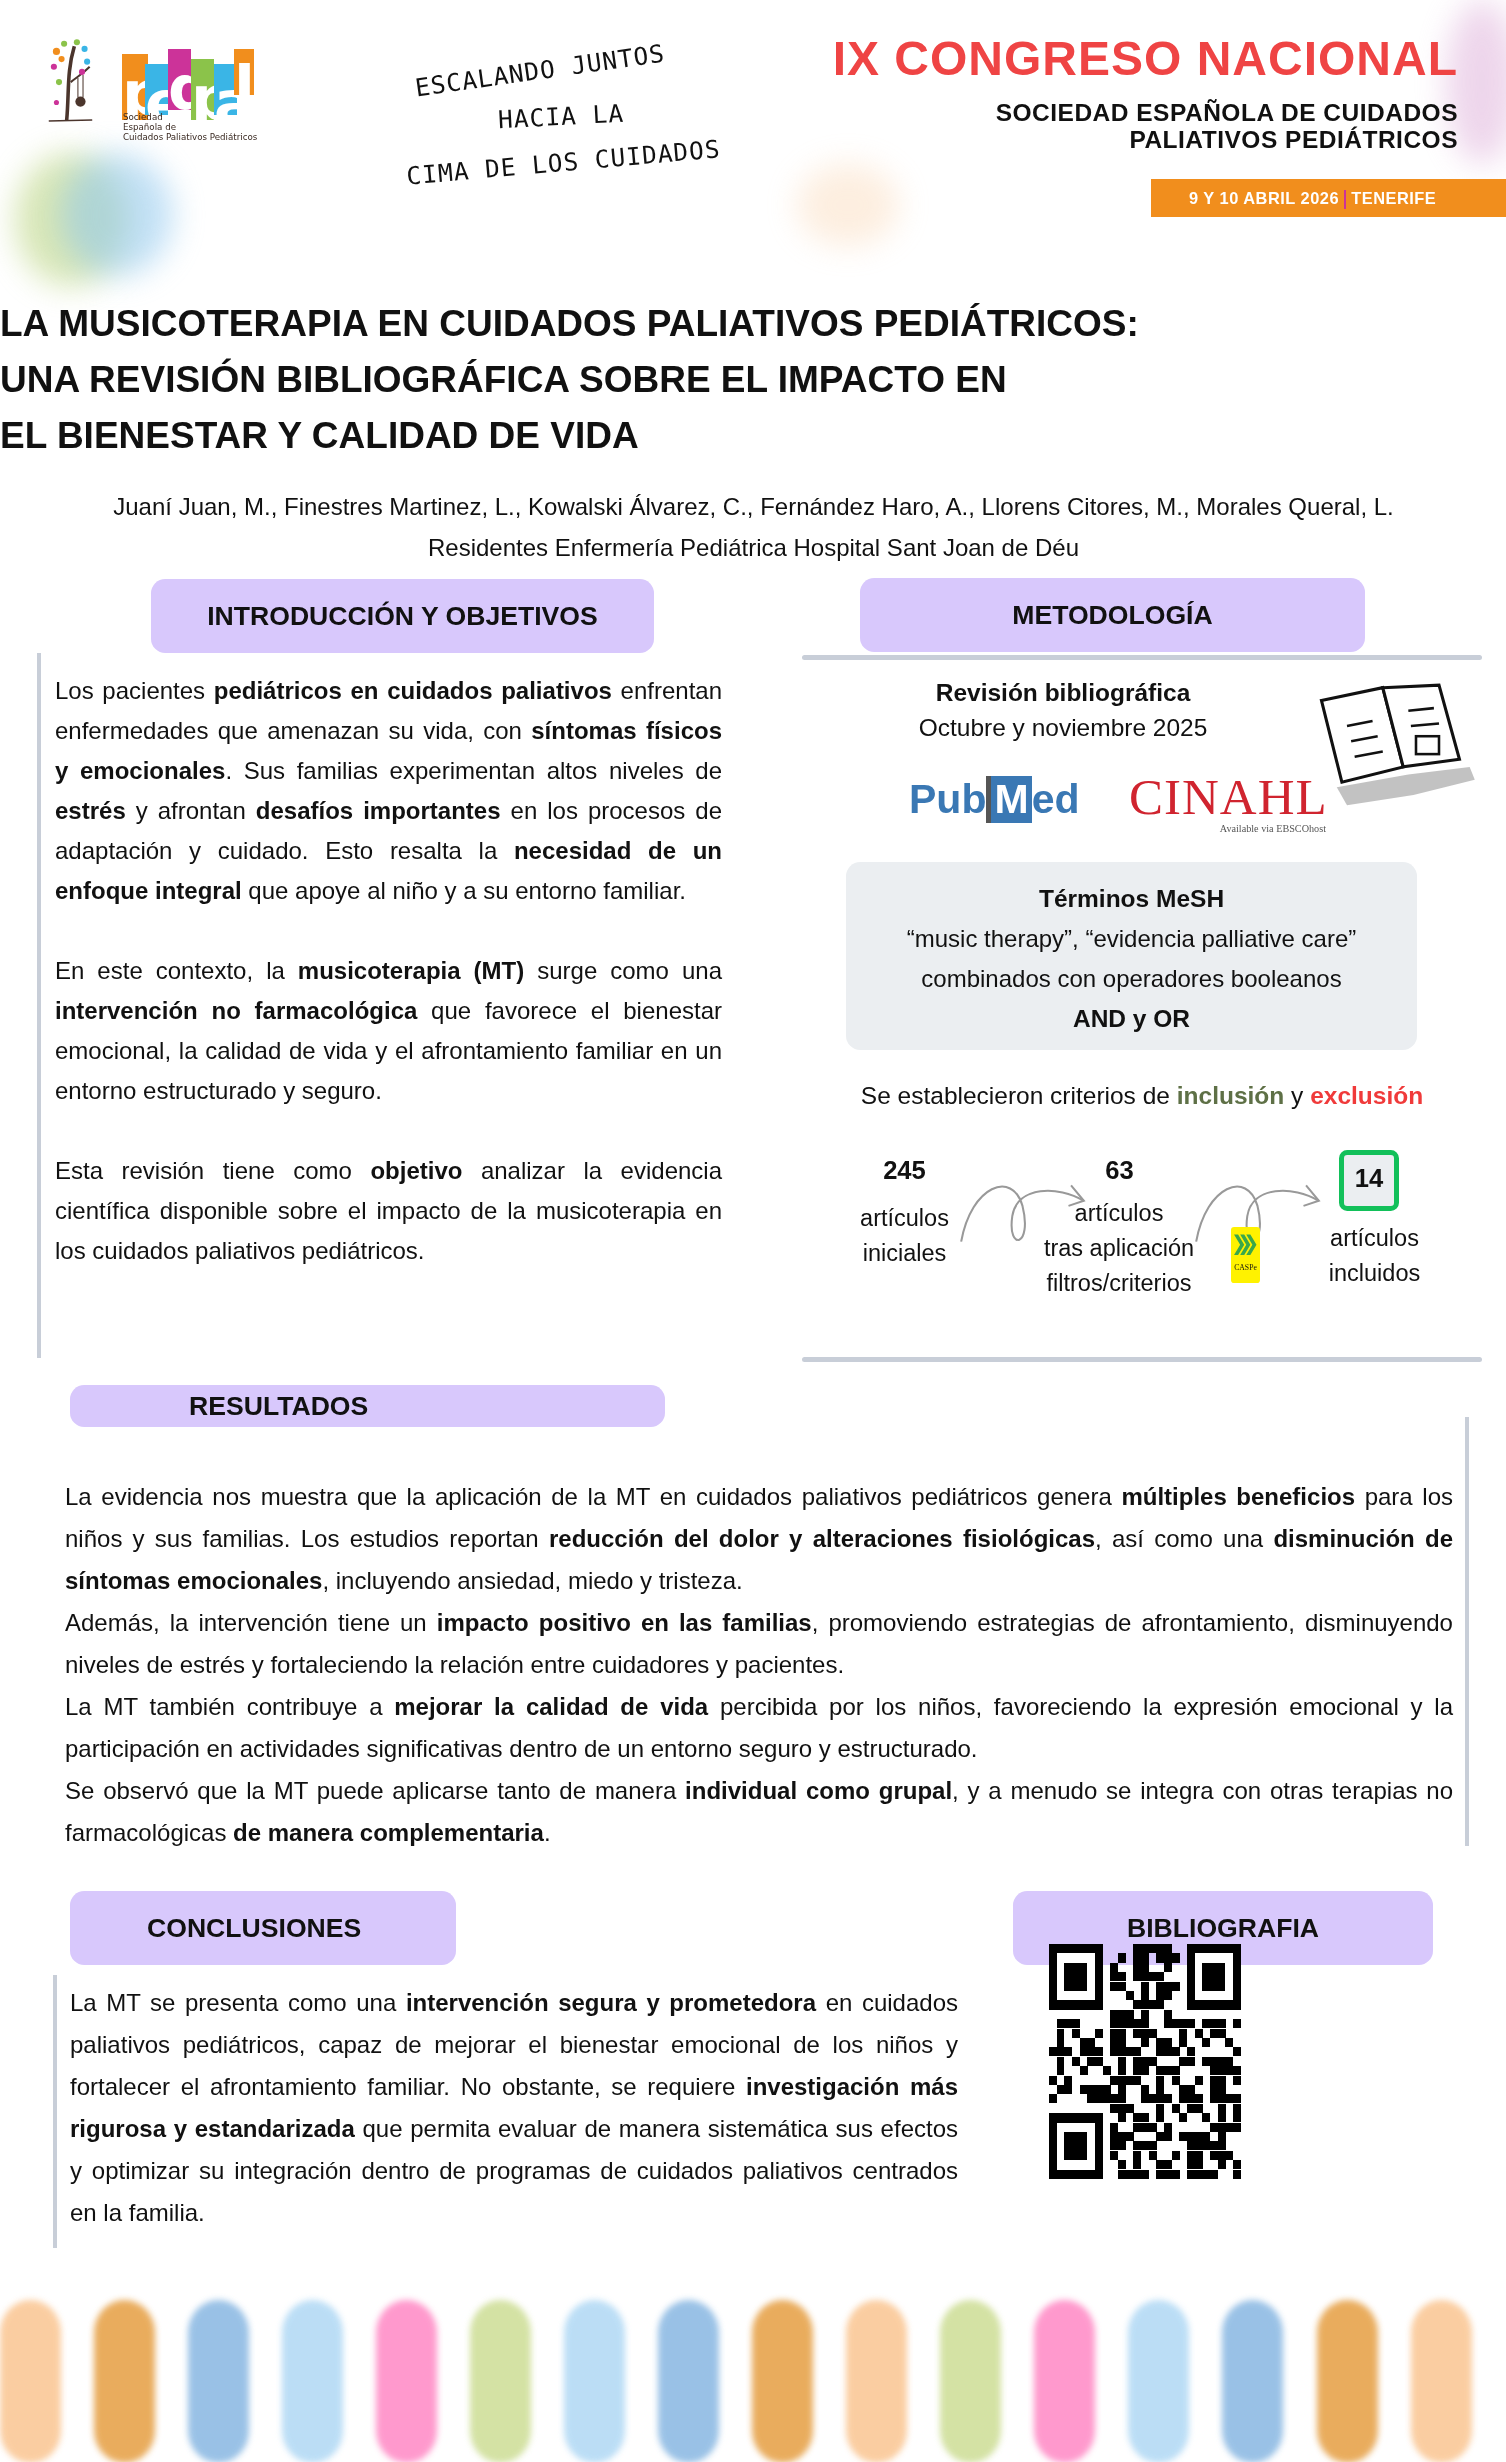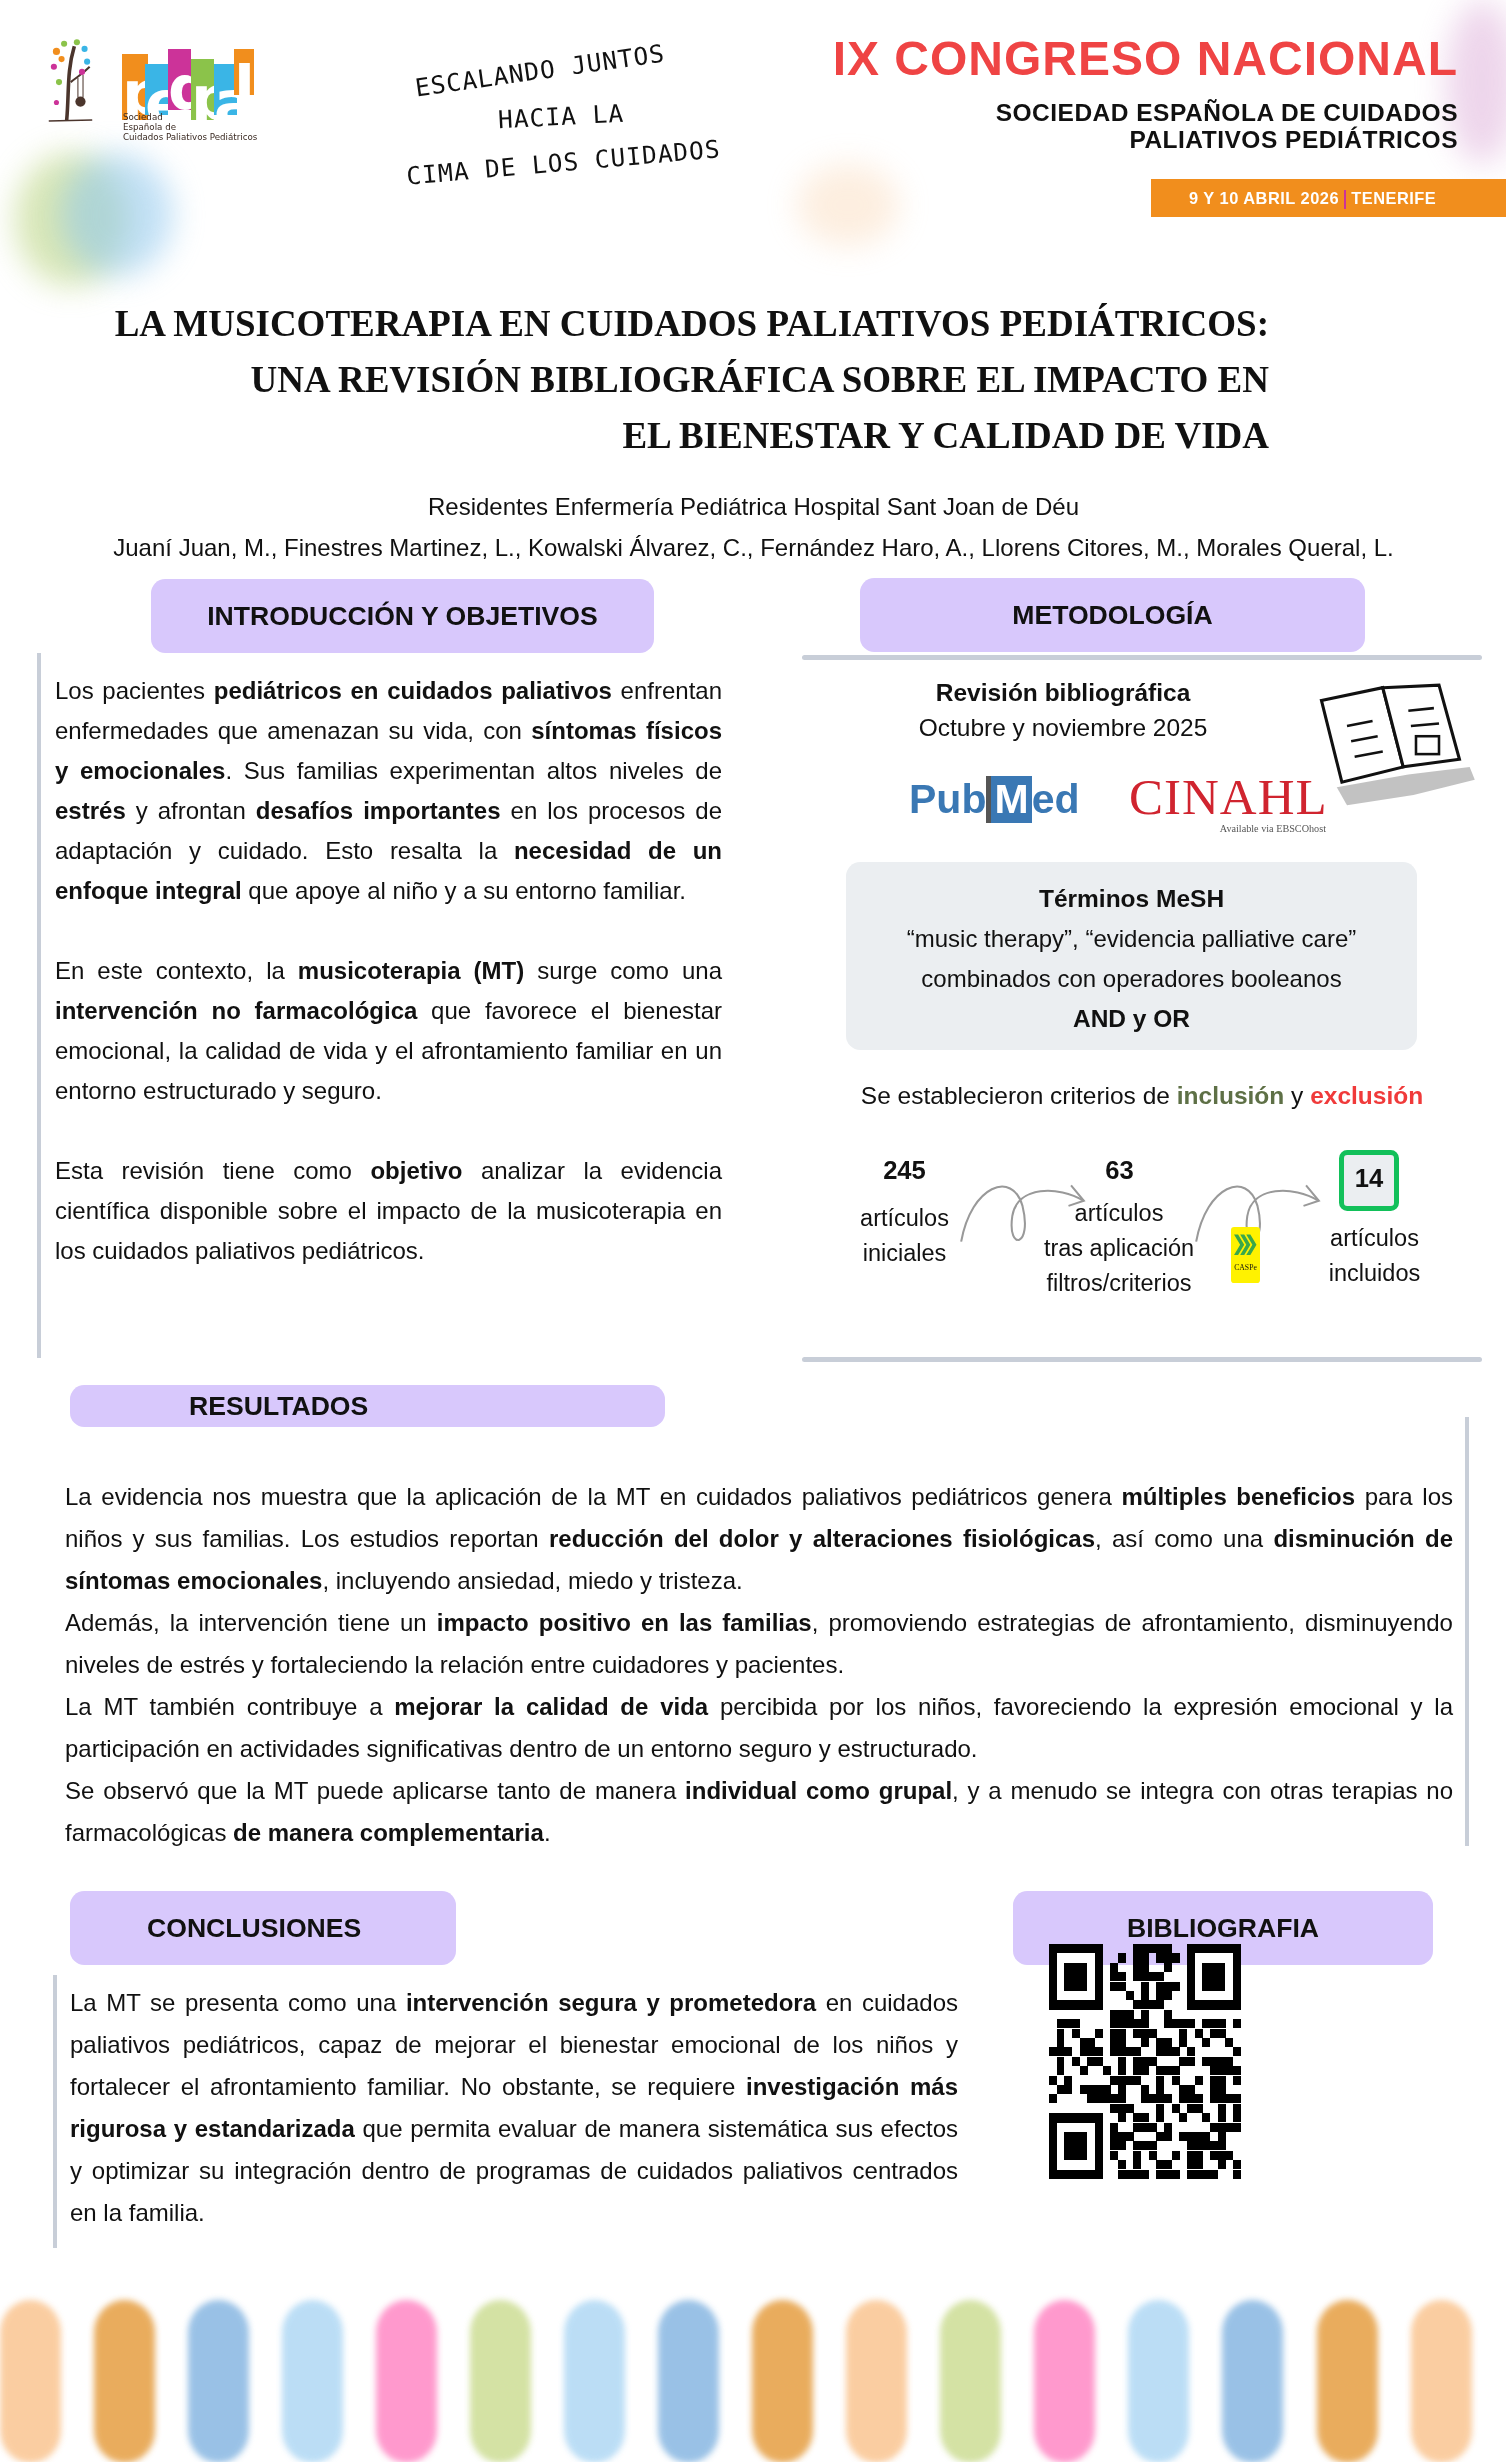--- a/index.html
+++ b/index.html
@@ -20,22 +20,22 @@
   .congress-title { right:49px; top:31px; font-size:48px; font-weight:bold; color:#ef4444; letter-spacing:1px;
                     font-family:"Liberation Sans", sans-serif; }
   .society { right:49px; top:100px; text-align:right; font-size:24.5px; font-weight:bold; line-height:26.6px;
              font-family:"Liberation Sans", sans-serif; letter-spacing:0.5px; }
   .date-bar { left:1151px; top:179px; width:358px; height:38px; background:#f18e1d; color:#fff;
               font-weight:bold; font-size:16.4px; line-height:38px; padding-left:38px; box-sizing:border-box;
               font-family:"Liberation Sans", sans-serif; letter-spacing:0.5px; }
   .date-sep { display:inline-block; width:2px; height:19.4px; background:#cc3399; vertical-align:middle; margin:0 5.1px; }
 
   
-  .main-title { left:0; width:1269px; top:296px; text-align:right; font-size:37px; font-weight:bold; line-height:56px;
-                font-family:Liberation Serif, serif; }
+  .main-title { left:0; width:1269px; top:296px; text-align:left; font-size:37px; font-weight:bold; line-height:56px;
+                font-family:Liberation Sans, sans-serif; }
   .authors { left:0; width:1507px; top:486px; text-align:center; font-size:24px; line-height:41px;
              font-family:"Liberation Sans", sans-serif; }
 
   
   .sec-head { position:absolute; background:#d8c8fc; border-radius:14.3px; font-weight:bold; font-size:26.6px;
               font-family:"Liberation Sans", sans-serif; display:flex; align-items:center; }
   .vbar { position:absolute; width:3.6px; background:#c8ced8; }
   .hbar { position:absolute; height:5.1px; background:#c8ced8; border-radius:2.6px; }
 
   .body-text { position:absolute; font-size:24px; line-height:40px; text-align:justify;
@@ -108,22 +108,22 @@
 <div class="abs date-bar">
   <span>9 Y 10 ABRIL 2026</span><span class="date-sep"></span><span>TENERIFE</span>
 </div>
 
 <div class="abs main-title">
   <div>LA MUSICOTERAPIA EN CUIDADOS PALIATIVOS PEDIÁTRICOS:</div>
   <div>UNA REVISIÓN BIBLIOGRÁFICA SOBRE EL IMPACTO EN</div>
   <div>EL BIENESTAR Y CALIDAD DE VIDA</div>
 </div>
 <div class="abs authors">
+  <div>Juaní Juan, M., Finestres Martinez, L., Kowalski Álvarez, C., Fernández Haro, A., Llorens Citores, M., Morales Queral, L.</div>
   <div>Residentes Enfermería Pediátrica Hospital Sant Joan de Déu</div>
-  <div>Juaní Juan, M., Finestres Martinez, L., Kowalski Álvarez, C., Fernández Haro, A., Llorens Citores, M., Morales Queral, L.</div>
 </div>
 
 <div class="sec-head" style="left:151px;top:579px;width:503px;height:74px;justify-content:center;">
   <span>INTRODUCCIÓN Y OBJETIVOS</span>
 </div>
 <div class="vbar" style="left:37px;top:653px;height:705px;"></div>
 <div class="body-text" id="intro-text" style="left:55px;top:671px;width:667px;">
     <div class="para"><span>Los pacientes </span><b>pediátricos en cuidados paliativos</b><span> enfrentan enfermedades que amenazan su vida, con </span><b>síntomas físicos y emocionales</b><span>. Sus familias experimentan altos niveles de </span><b>estrés</b><span> y afrontan </span><b>desafíos importantes</b><span> en los procesos de adaptación y cuidado. Esto resalta la </span><b>necesidad de un enfoque integral</b><span> que apoye al niño y a su entorno familiar.</span></div>
     <div class="para"><span>En este contexto, la </span><b>musicoterapia (MT)</b><span> surge como una </span><b>intervención no farmacológica</b><span> que favorece el bienestar emocional, la calidad de vida y el afrontamiento familiar en un entorno estructurado y seguro.</span></div>
     <div><span>Esta revisión tiene como </span><b>objetivo</b><span> analizar la evidencia científica disponible sobre el impacto de la musicoterapia en los cuidados paliativos pediátricos.</span></div>

